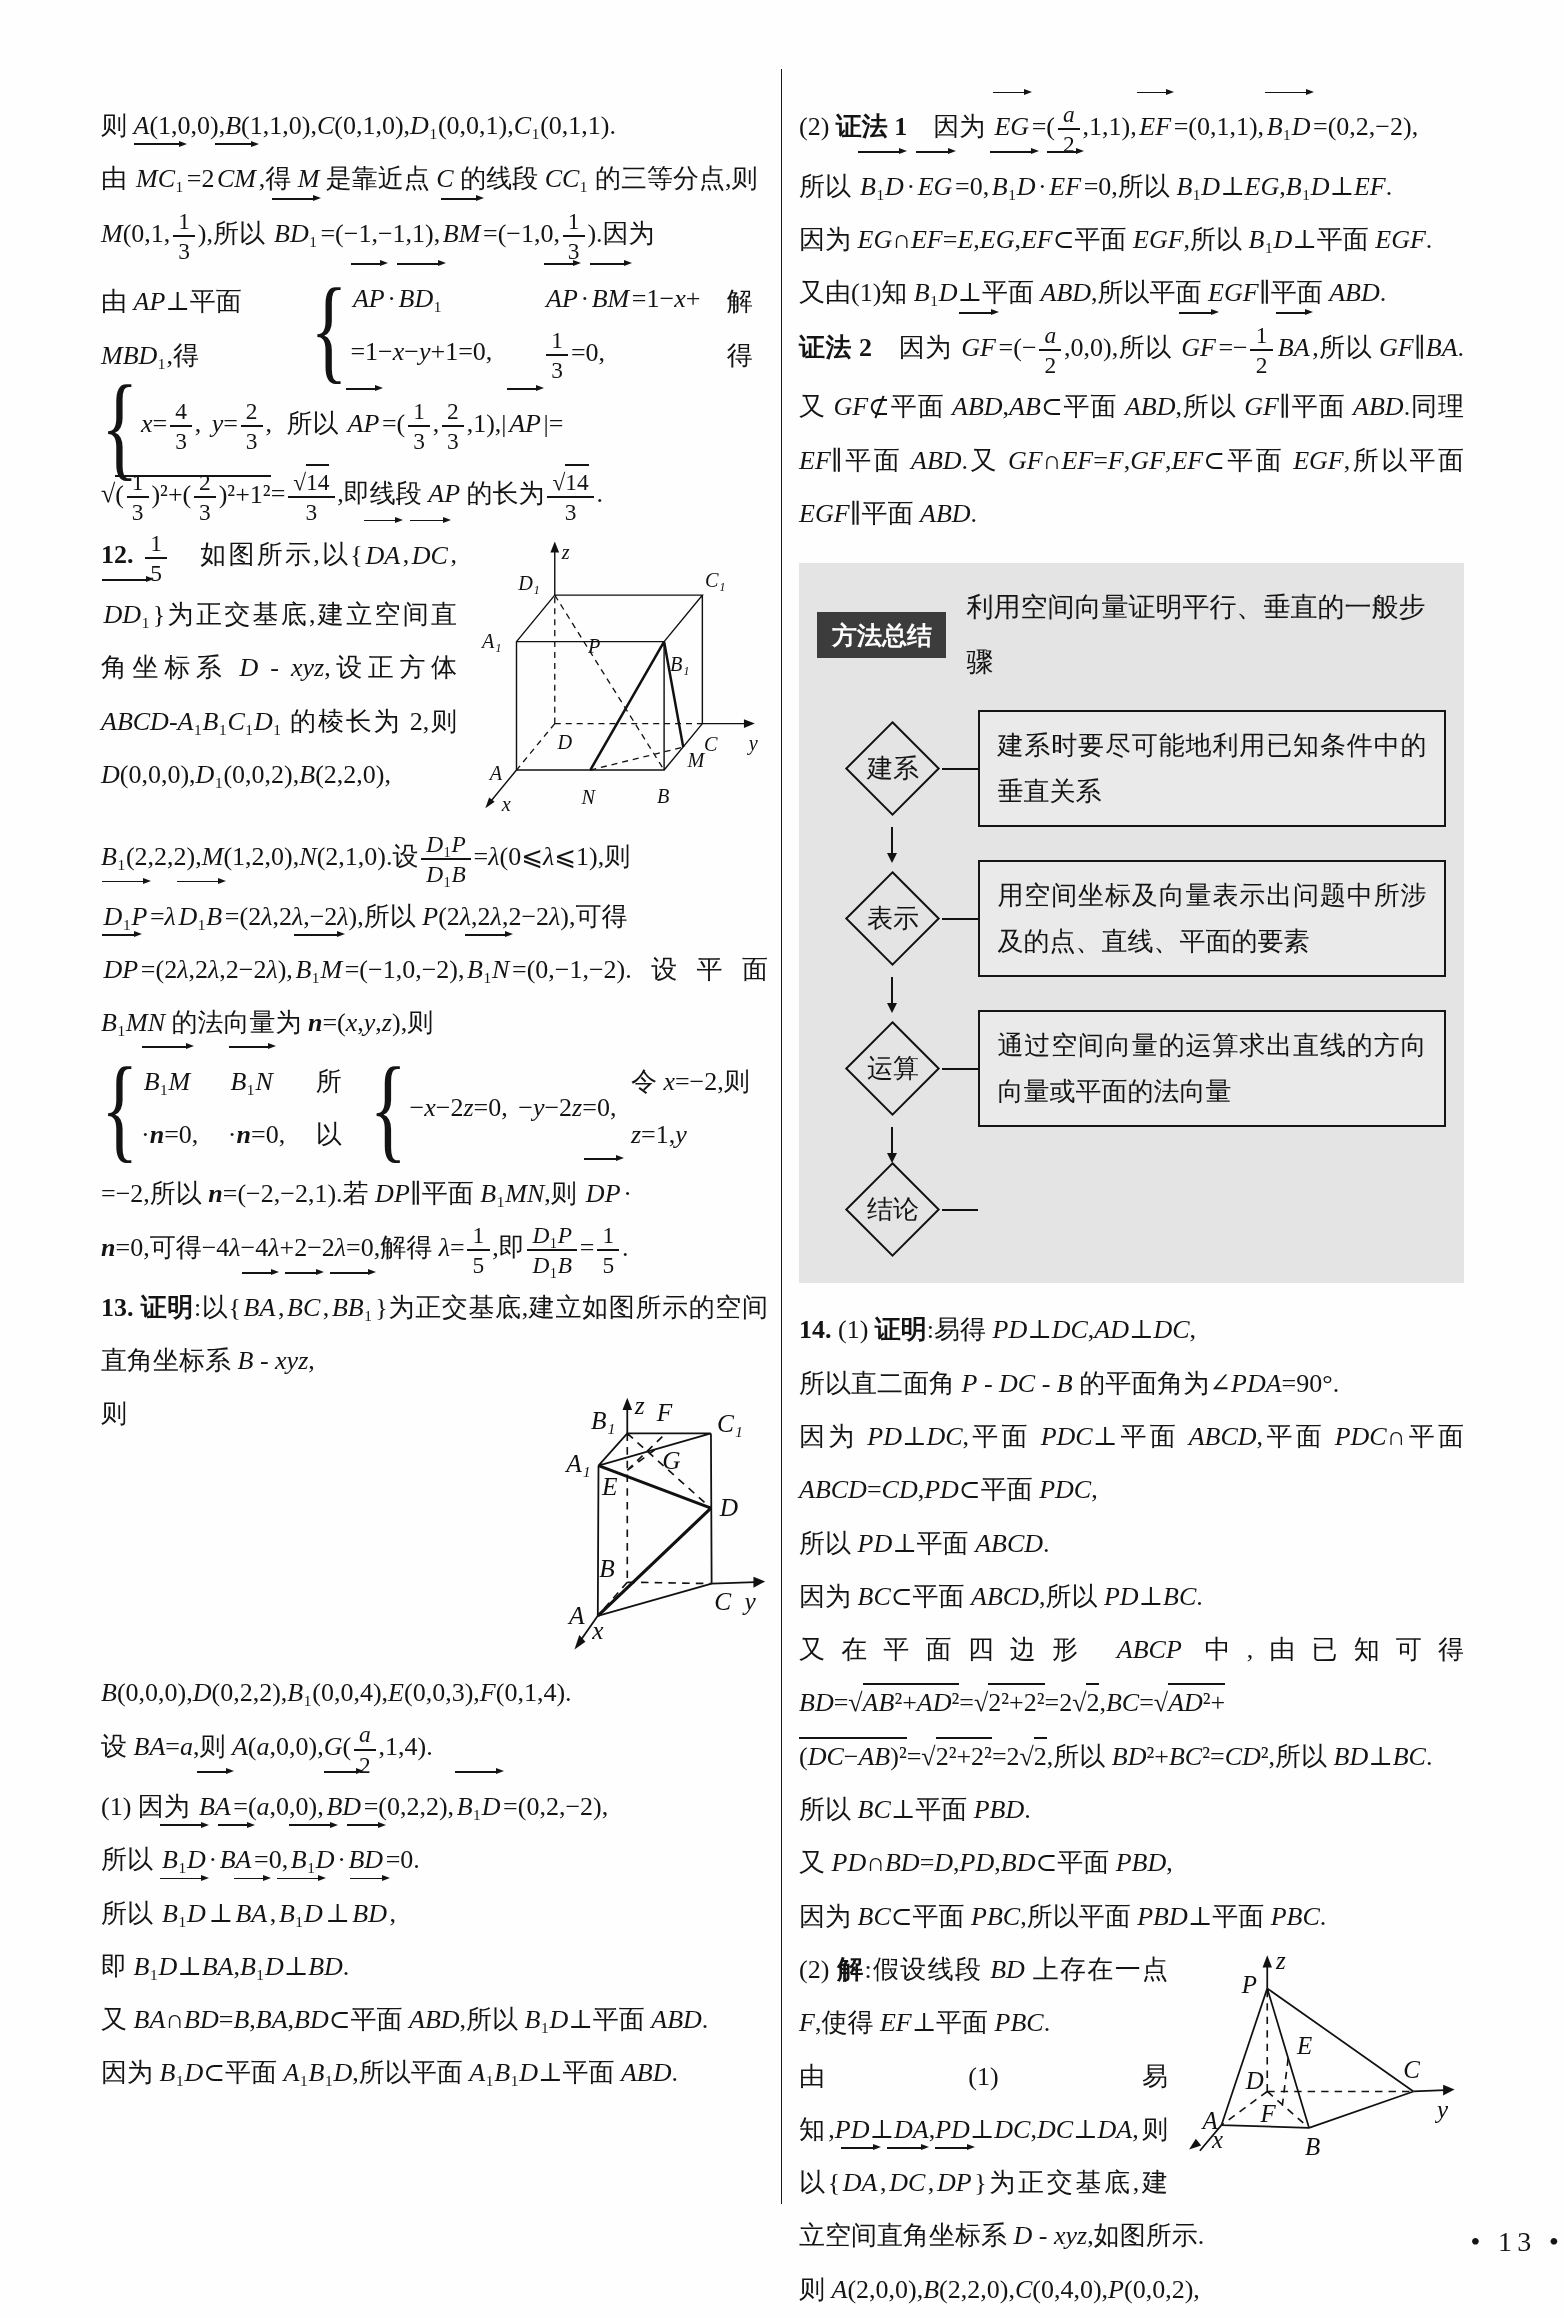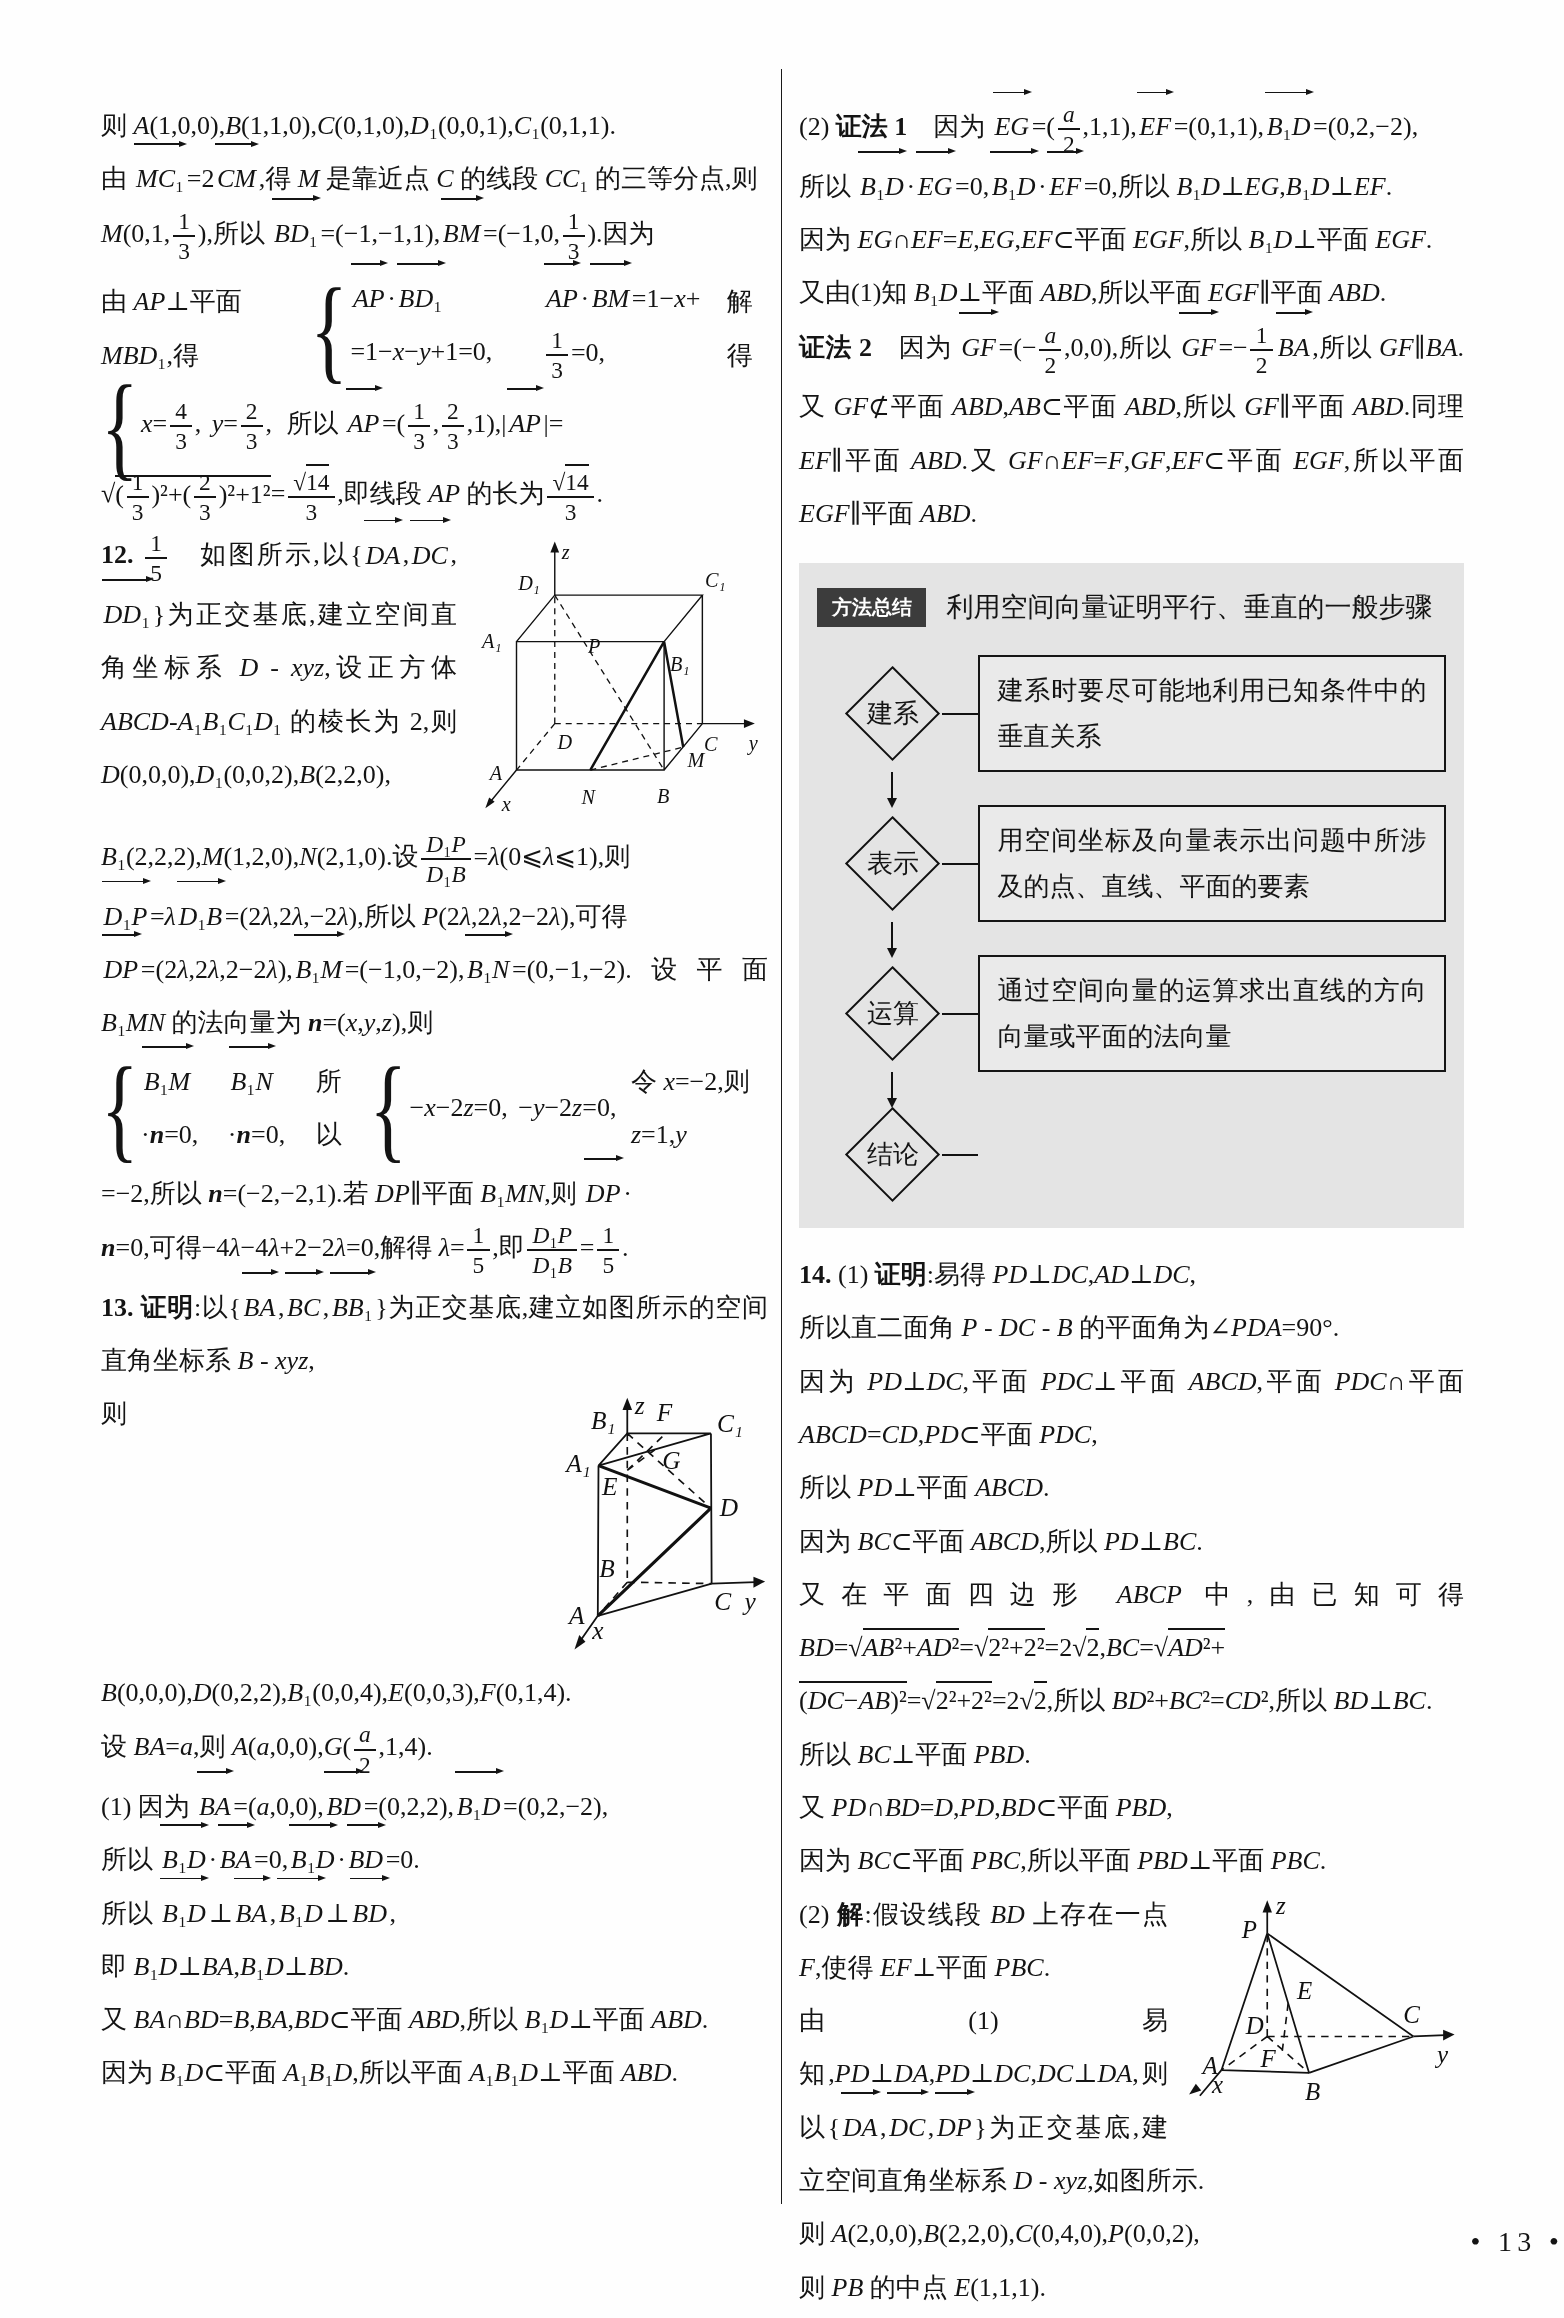--- a/index.html
+++ b/index.html
@@ -29,21 +29,21 @@
   .figR{float:right;margin:8px 0 6.6px 13px;}
   svg text{font-size:37px;font-style:italic;fill:#111;font-family:"Liberation Serif","DejaVu Serif",serif;}
   svg .ax{font-style:italic;}
   .ln{stroke:#111;stroke-width:2.6;fill:none;}
   .lnT{stroke:#111;stroke-width:4.6;fill:none;}
   .lnD{stroke:#111;stroke-width:2.4;fill:none;stroke-dasharray:11 9;}
   .ah{fill:#111;}
   
   .method{background:#e4e4e4;padding:17px 18.4px 24px 18.4px;margin:22.4px 0 20px 0;}
   .m-head{display:flex;align-items:center;gap:20px;margin-bottom:20px;}
-  .badge{background:#3c3c3c;color:#fff;font-weight:bold;font-size:20px;padding:5.3px 14.5px;
+  .badge{background:#3c3c3c;color:#fff;font-weight:bold;font-size:25px;padding:5.3px 14.5px;
          font-family:"Liberation Sans","DejaVu Sans",sans-serif;line-height:1.4;flex:none;}
   .m-title{font-size:27px;}
   .m-row{display:flex;align-items:center;padding-left:26px;}
   .dia{position:relative;width:99px;height:99px;flex:none;}
   .dia span{position:absolute;inset:0;display:flex;align-items:center;justify-content:center;
             font-size:26px;font-style:normal;}
   .h-line{width:36px;height:2px;background:#111;flex:none;}
   .m-box{flex:1;border:2.3px solid #151515;background:#eaeaea;padding:11px 17px;
          font-size:26px;line-height:1.75;text-align:justify;}
   .v-arrow{position:relative;height:33px;margin-left:74px;width:2px;background:#111;}

